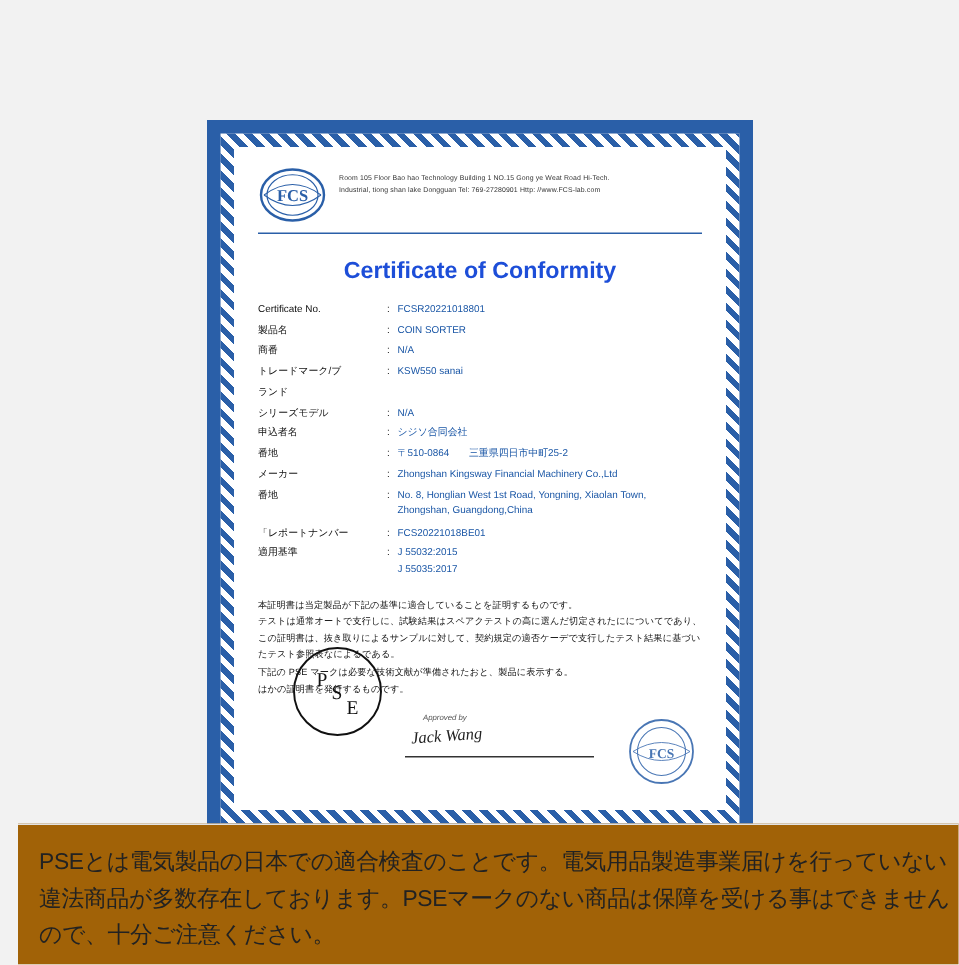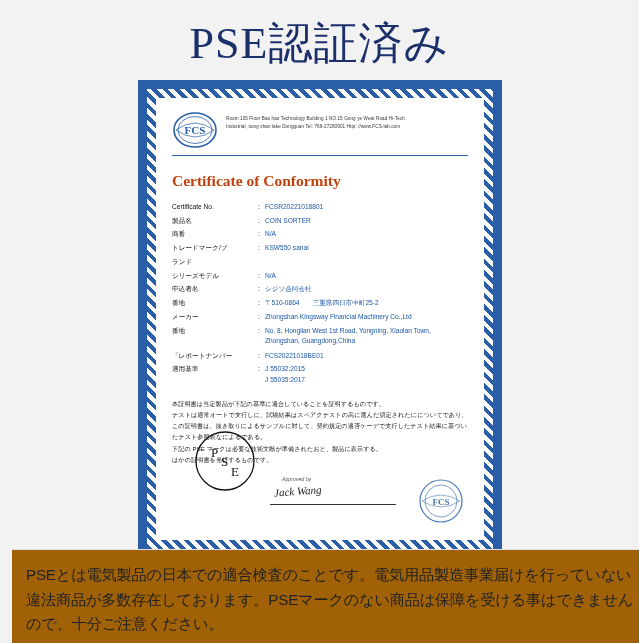--- a/index.html
+++ b/index.html
@@ -55,23 +55,23 @@
     font-size:11.5px;font-weight:bold;color:#123;
     letter-spacing:.2px;
   }
   .lab-addr{
     font-size:4.6px;color:#333;line-height:1.55;margin-top:3px;
     letter-spacing:.1px;
   }
   .lab-addr span{display:inline-block;}
   .lab-addr .l2{margin-top:1px;}
   .cert-title{
-    text-align:left;
-    font-family:Liberation Serif, serif;
-    font-size:15.5px;font-weight:bold;color:#c2410c;
+    text-align:center;
+    font-family:Liberation Sans, sans-serif;
+    font-size:15.5px;font-weight:bold;color:#1d4ed8;
     margin:16px 0 12px 0;
   }
   
   .fields{margin-top:2px;}
   .frow{
     display:flex;
     font-size:6.6px;
     line-height:1.6;
     color:#111;
     margin-bottom:3.2px;
@@ -138,21 +138,20 @@
     line-height:1.62;
     color:#222;
     letter-spacing:-.2px;
   }
 </style>
 </head>
 <body>
 
 <div class="page">
 
-  <div class="headline">PSE認証済み</div>
 
   <div class="cert-border">
     <div class="cert-inner">
 
       <div class="cert-head">
         <div class="fcs-logo">
           <svg width="46" height="40" viewBox="0 0 46 40">
             <ellipse cx="23" cy="20" rx="21" ry="17" fill="none" stroke="#2a5fa8" stroke-width="1.6"></ellipse>
             <ellipse cx="23" cy="20" rx="17" ry="13.5" fill="none" stroke="#2a5fa8" stroke-width="0.8"></ellipse>
             <path d="M4 20 Q23 6 42 20" fill="none" stroke="#2a5fa8" stroke-width="0.7"></path>

